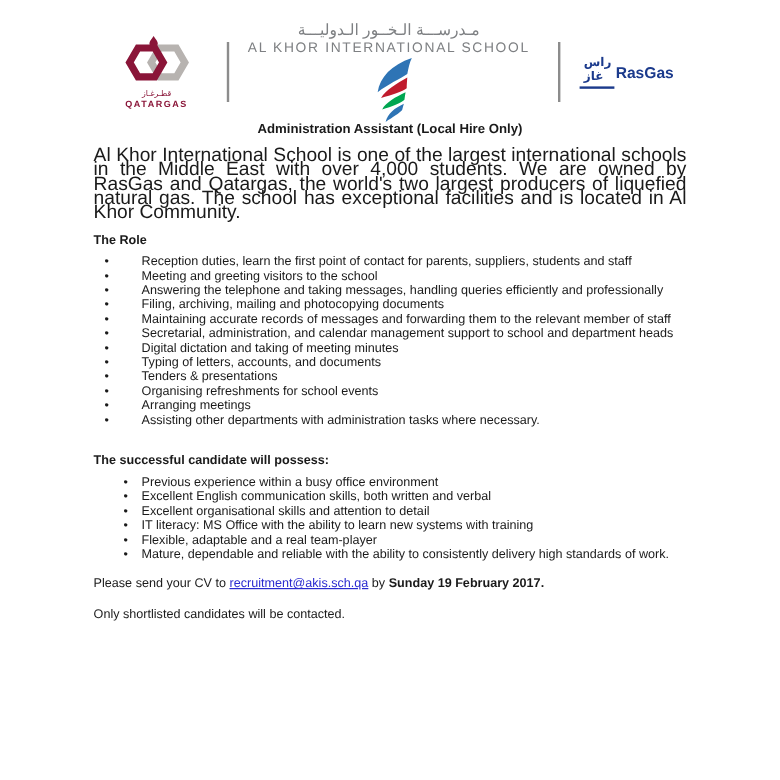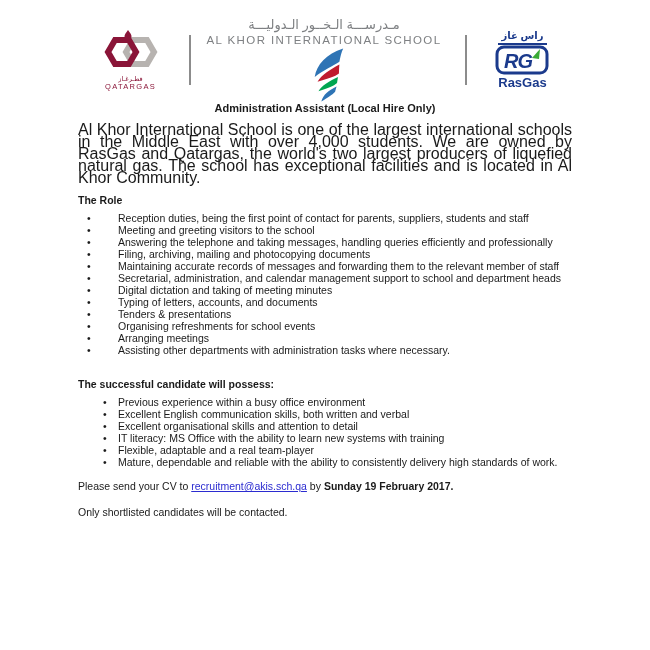--- a/index.html
+++ b/index.html
@@ -14,26 +14,26 @@
     font-family:"Liberation Sans","DejaVu Sans",sans-serif; color:var(--text);
     overflow:hidden;
   }
   .content{position:absolute; left:78px; top:26px; width:494px;}
 
   
   .header{display:flex; align-items:center; justify-content:center; height:68px; margin-bottom:8px;}
   .vdivider{width:2px; height:50px; background:var(--divider-gray); margin:0 16px;}
   .logo-qatargas{display:flex; flex-direction:column; align-items:center; width:84px;}
   .qg-arabic{font-size:6.5px; color:var(--maroon); line-height:7px; margin-top:1px;}
-  .qg-word{font-size:7.5px; font-weight:normal; letter-spacing:1.3px; color:var(--maroon); line-height:9px;}
+  .qg-word{font-size:7.5px; font-weight:bold; letter-spacing:1.3px; color:var(--maroon); line-height:9px;}
   .logo-school{display:flex; align-items:center;flex-direction:column;}
   .school-text{display:flex; flex-direction:column; align-items:center; margin-right:8px;}
   .school-arabic{font-size:13px; color:var(--school-gray); line-height:16px;}
   .school-name{font-size:11.5px; letter-spacing:1.4px; color:var(--school-gray); line-height:14px; white-space:nowrap;}
-  .logo-rasgas{display:flex; flex-direction:column; align-items:center; width:78px;}
+  .logo-rasgas{display:flex; flex-direction:row; align-items:center; width:78px;}
   .rg-arabic{font-size:10px; font-weight:bold; color:var(--navy); line-height:12px; border-bottom:2px solid var(--navy); padding:0 3px 1px 3px;}
   .rg-word{font-size:13px; font-weight:bold; color:var(--navy); line-height:14px; margin-top:1px;}
 
   
   .doc-title{text-align:center; font-size:11px; font-weight:bold; margin:2px 0 10px 0;}
   .para{font-size:16px; line-height:12px; text-align:justify; margin:0 0 10px 0;}
   .sec-head{font-size:10.5px; font-weight:bold; margin:6px 0 6px 0;}
   ul.blist{list-style:none; margin:0 0 12px 0; padding:0;}
   ul.blist li{
     position:relative; padding-left:40px; font-size:10.5px; line-height:12px;
@@ -96,21 +96,21 @@
       </div>
 
     </div>
 
     <div class="doc-title">Administration Assistant (Local Hire Only)</div>
 
     <p class="para">Al Khor International School is one of the largest international schools in the Middle East with over 4,000 students.  We are owned by RasGas and Qatargas, the world's two largest producers of liquefied natural gas.  The school has exceptional facilities and is located in Al Khor Community.</p>
 
     <div class="sec-head">The Role</div>
     <ul class="blist">
-      <li>Reception duties, being the first point of contact for parents, suppliers, students and staff</li>
+      <li>Reception duties, learn the first point of contact for parents, suppliers, students and staff</li>
       <li>Meeting and greeting visitors to the school</li>
       <li>Answering the telephone and taking messages, handling queries efficiently and professionally</li>
       <li>Filing, archiving, mailing and photocopying documents</li>
       <li>Maintaining accurate records of messages and forwarding them to the relevant member of staff</li>
       <li>Secretarial, administration, and calendar management support to school and department heads</li>
       <li>Digital dictation and taking of meeting minutes</li>
       <li>Typing of letters, accounts, and documents</li>
       <li>Tenders &amp; presentations</li>
       <li>Organising refreshments for school events</li>
       <li>Arranging meetings</li>

